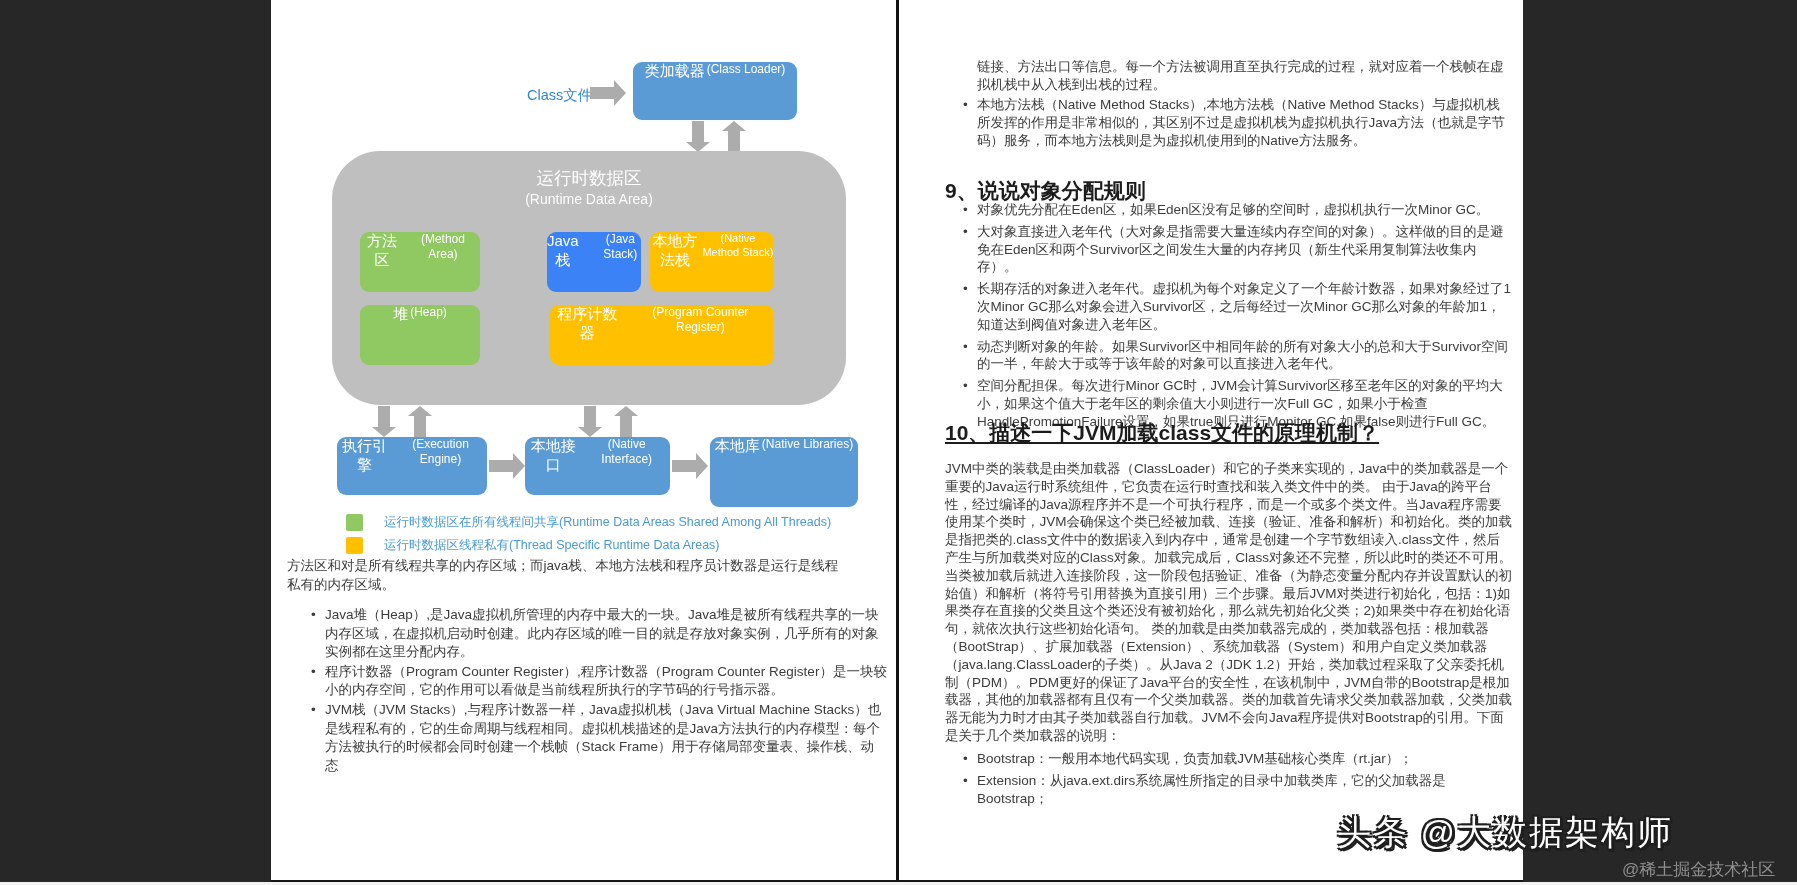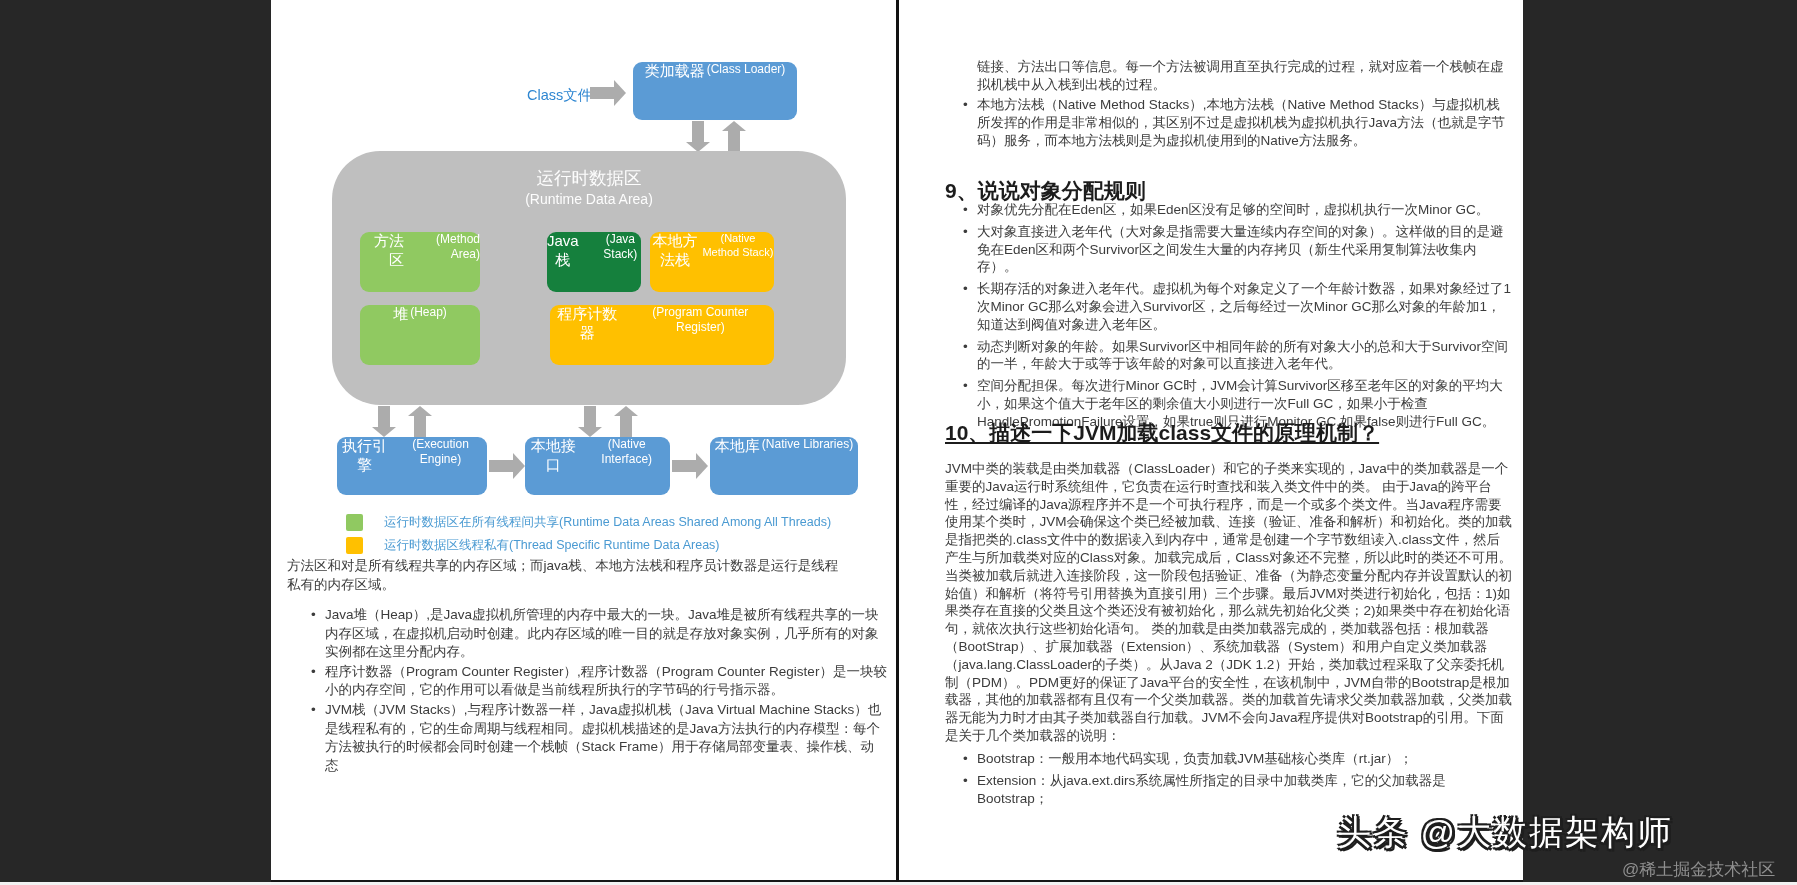--- a/index.html
+++ b/index.html
@@ -22,21 +22,21 @@
   #dg-container .t-zh{position:absolute;top:15px;width:100%;text-align:center;color:#fdfdfd;font-size:17.5px;}
   #dg-container .t-en{position:absolute;top:40px;width:100%;text-align:center;color:#fdfdfd;font-size:14px;}
   #b-cl{left:633px;top:62px;width:164px;height:58px;}
   #b-ma{left:360px;top:232px;width:120px;height:60px;}
   #b-js{left:547px;top:232px;width:94px;height:60px;}
   #b-nms{left:650px;top:232px;width:124px;height:60px;}
   #b-heap{left:360px;top:305px;width:120px;height:60px;}
   #b-pcr{left:550px;top:305px;width:224px;height:60px;}
   #b-ee{left:337px;top:437px;width:150px;height:58px;}
   #b-ni{left:525px;top:437px;width:145px;height:58px;}
-  #b-nl{left:710px;top:437px;width:148px;height:58px;justify-content:center;}
+  #b-nl{left:710px;top:437px;width:148px;height:70px;justify-content:center;}
   #classfile{left:527px;top:86px;font-size:14.5px;color:#2e86d1;white-space:nowrap;}
 
   .arr-v{width:24px;height:31px;position:absolute;}
   .arr-v .shaft{position:absolute;left:6px;width:12px;background:#acacac;}
   .arr-v.down .shaft{top:0;height:22px;}
   .arr-v.down .head{position:absolute;top:21px;left:0;width:0;height:0;
       border-left:12px solid transparent;border-right:12px solid transparent;border-top:10px solid #acacac;}
   .arr-v.up .shaft{top:9px;height:22px;}
   .arr-v.up .head{position:absolute;top:0;left:0;width:0;height:0;
       border-left:12px solid transparent;border-right:12px solid transparent;border-bottom:10px solid #acacac;}
@@ -109,25 +109,25 @@
 <div class="arr-v up" id="au1">
     <div class="shaft"></div>
     <div class="head"></div>
   </div>
 
 <div id="dg-container" style="background-color: rgb(191, 191, 191);">
   <div class="t-zh">运行时数据区</div>
   <div class="t-en">(Runtime Data Area)</div>
 </div>
 
-<div class="dbox" id="b-ma" style="background-color: rgb(144, 201, 97); text-align: right;">
+<div class="dbox" id="b-ma" style="background-color: rgb(144, 201, 97);">
   <div class="zh">方法区</div>
   <div class="en">(Method Area)</div>
 </div>
-<div class="dbox" id="b-js" style="background-color: #15803d; gap: 21px;">
+<div class="dbox" id="b-js" style="background-color: #3b82f6; gap: 21px;">
   <div class="zh">Java栈</div>
   <div class="en">(Java Stack)</div>
 </div>
 <div class="dbox small-en" id="b-nms" style="background-color: rgb(255, 192, 0);">
   <div class="zh">本地方法栈</div>
   <div class="en">(Native Method Stack)</div>
 </div>
 <div class="dbox" id="b-heap" style="background-color: rgb(144, 201, 97);">
   <div class="zh">堆</div>
   <div class="en">(Heap)</div>

